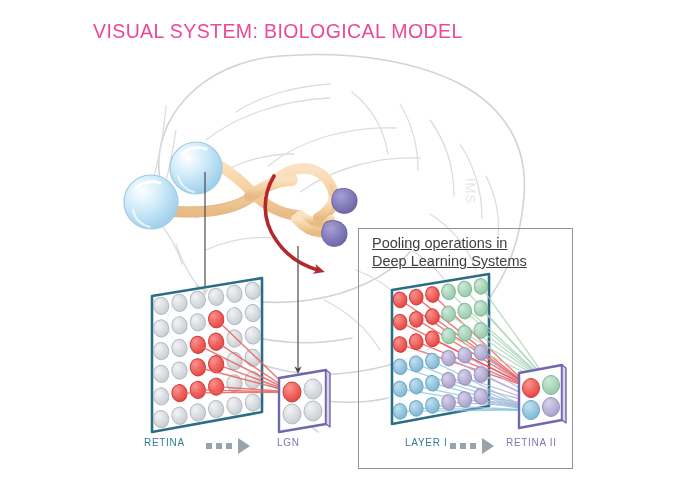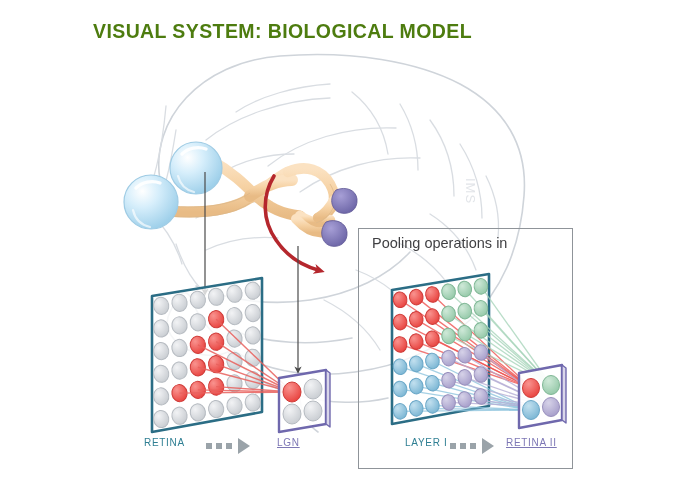--- a/index.html
+++ b/index.html
@@ -2,28 +2,28 @@
 <html><head>
 <meta charset="utf-8">
 <style>
   html,body{margin:0;padding:0;background:#fff;}
   body{width:695px;height:494px;overflow:hidden;
        font-family:"Liberation Sans","DejaVu Sans",sans-serif;}
   #stage{position:relative;width:695px;height:494px;background:#ffffff;}
   #stage svg.layer{position:absolute;left:0;top:0;width:695px;height:494px;}
 
   .title{position:absolute;left:93px;top:20px;font-size:19.5px;letter-spacing:.4px;
-         color:#4d7c0f;font-weight:700;white-space:nowrap;}
+         color:#ec4899;font-weight:400;white-space:nowrap;}
   .panel-title{position:absolute;left:372px;top:234px;font-size:14.5px;line-height:18px;
                color:#3f3f42;white-space:nowrap;}
-  .panel-title span{display:block;}
+  .panel-title span{display:block;text-decoration:underline;}
 
   .lbl{position:absolute;font-size:10px;letter-spacing:.7px;white-space:nowrap;text-align:right;}
   .lbl-teal{color:#2f7f93;}
-  .lbl-purple{color:#7d77b5;text-decoration:underline;}
+  .lbl-purple{color:#7d77b5;}
 
   .lbl-retina{left:144px;top:437px;}
   .lbl-lgn{left:277px;top:437px;}
   .lbl-l1{left:389px;top:437px;margin-left:16px;}
   .lbl-l2{left:506px;top:437px;}
 
   .arrowseq{position:absolute;display:flex;align-items:center;gap:4px;}
   .arrowseq .sq{width:6px;height:6px;background:#9aa3a9;}
   .arrowseq .tri{width:0;height:0;border-left:12px solid #9aa3a9;
                  border-top:8px solid transparent;border-bottom:8px solid transparent;
@@ -339,20 +339,21 @@
       <ellipse cx="551" cy="385" rx="8.5" ry="9.5" fill="url(#gGreen)" stroke="#7fb795" stroke-width="1"></ellipse>
       <ellipse cx="531" cy="410" rx="8.5" ry="9.5" fill="url(#gBlue)" stroke="#6aa7c7" stroke-width="1"></ellipse>
       <ellipse cx="551" cy="407" rx="8.5" ry="9.5" fill="url(#gPurple)" stroke="#9990bd" stroke-width="1"></ellipse>
     </g>
   </svg>
 
   <div class="title">VISUAL SYSTEM: BIOLOGICAL MODEL</div>
 
   <div class="panel-title">
     <span>Pooling operations in</span>
+    <span>Deep Learning Systems</span>
   </div>
 
   <div class="lbl lbl-teal lbl-retina">RETINA</div>
   <div class="lbl lbl-purple lbl-lgn">LGN</div>
   <div class="lbl lbl-teal lbl-l1">LAYER I</div>
   <div class="lbl lbl-purple lbl-l2">RETINA II</div>
 
   <div class="arrowseq aseq-left">
     <i class="sq"></i>
     <i class="sq"></i>

